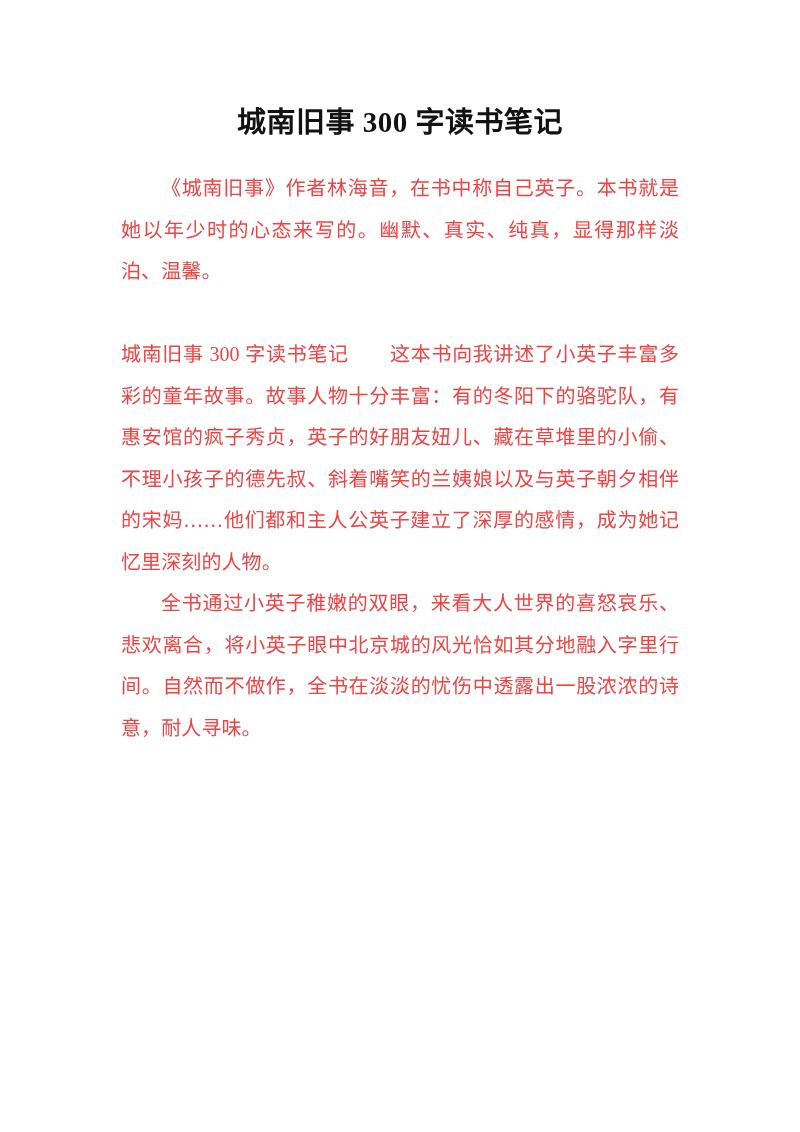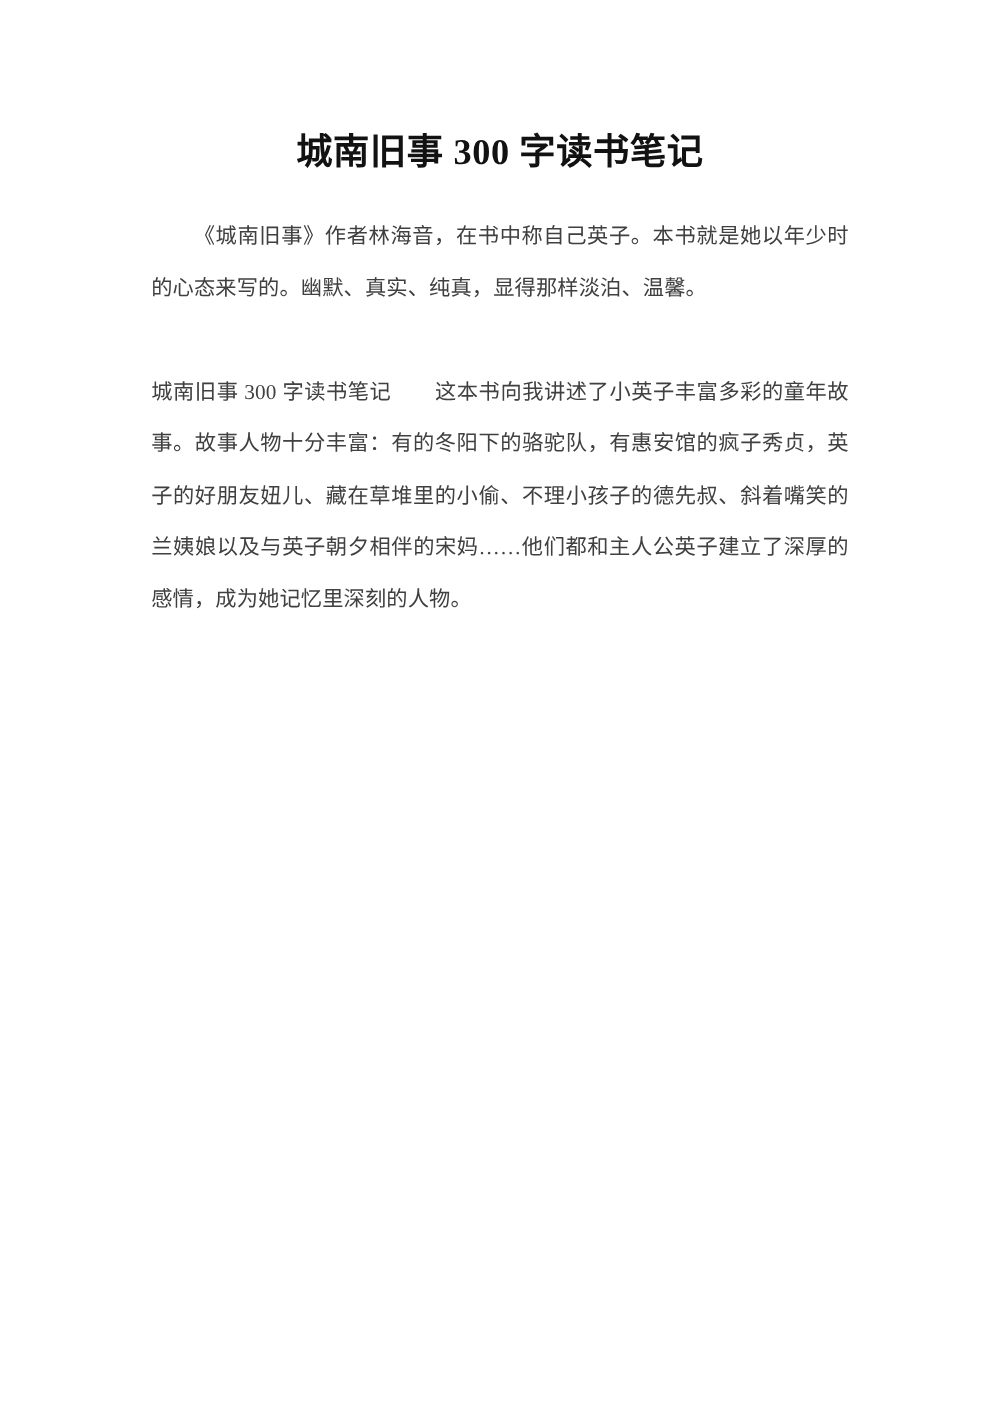--- a/index.html
+++ b/index.html
@@ -36,26 +36,26 @@
     line-height: 44px;
     font-weight: 700;
     text-align: center;
     letter-spacing: 0.5px;
     margin: 0 0 24px 0;
     color: #121212;
     white-space: pre;
   }
 
   .para {
-    font-size: 17px;
+    font-size: 20px;
     line-height: 41.5px;
     margin: 0;
     text-align: justify;
     text-justify: inter-character;
-    color: #404040;
+    color: #ef4444;
     letter-spacing: 0.1px;
     word-break: break-all;
   }
 
   .para.indent {
     text-indent: 2em;
   }
 
   .para.flush {
     text-indent: 0;
@@ -75,16 +75,17 @@
   <div class="doc-body">
 
     <h1 class="doc-title" id="title-el">城南旧事 300 字读书笔记</h1>
 
     <p class="para indent">《城南旧事》作者林海音，在书中称自己英子。本书就是她以年少时的心态来写的。幽默、真实、纯真，显得那样淡泊、温馨。</p>
 
     <p class="spacer-line"></p>
 
     <p class="para flush">城南旧事 300 字读书笔记　　这本书向我讲述了小英子丰富多彩的童年故事。故事人物十分丰富：有的冬阳下的骆驼队，有惠安馆的疯子秀贞，英子的好朋友妞儿、藏在草堆里的小偷、不理小孩子的德先叔、斜着嘴笑的兰姨娘以及与英子朝夕相伴的宋妈……他们都和主人公英子建立了深厚的感情，成为她记忆里深刻的人物。</p>
 
+    <p class="para indent">全书通过小英子稚嫩的双眼，来看大人世界的喜怒哀乐、悲欢离合，将小英子眼中北京城的风光恰如其分地融入字里行间。自然而不做作，全书在淡淡的忧伤中透露出一股浓浓的诗意，耐人寻味。</p>
 
 
   </div>
 </div>
 
 </body></html>

